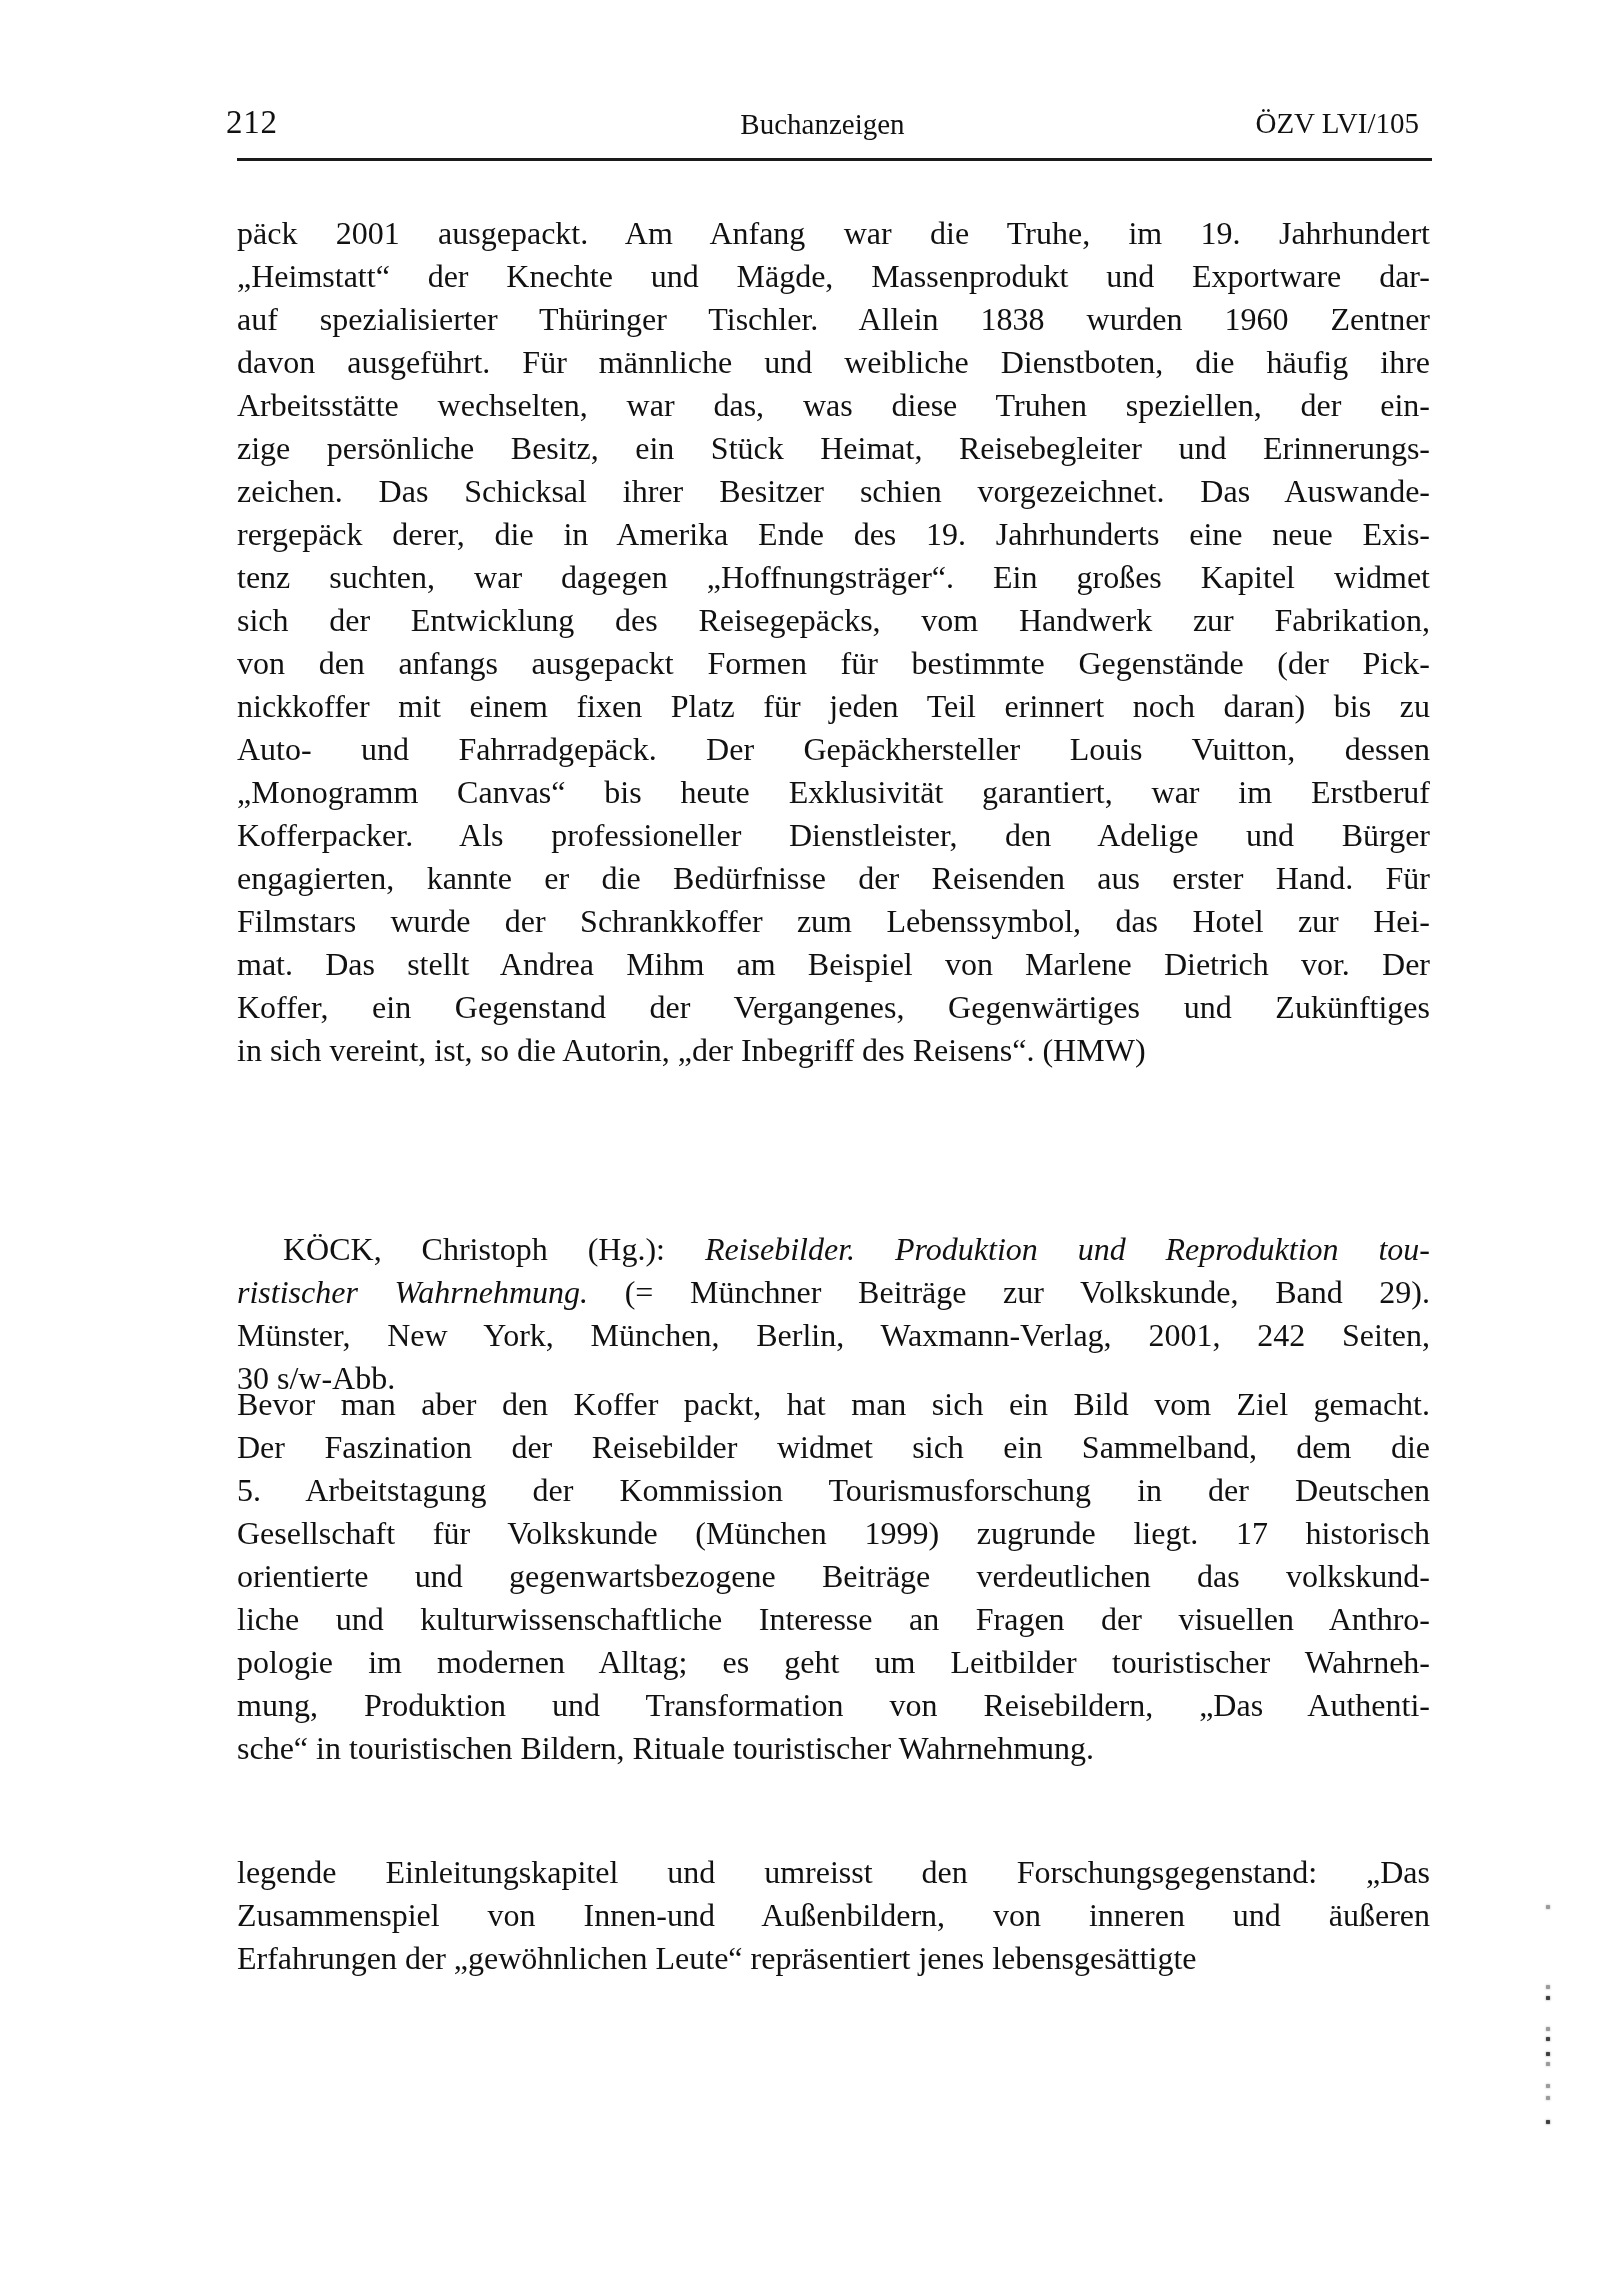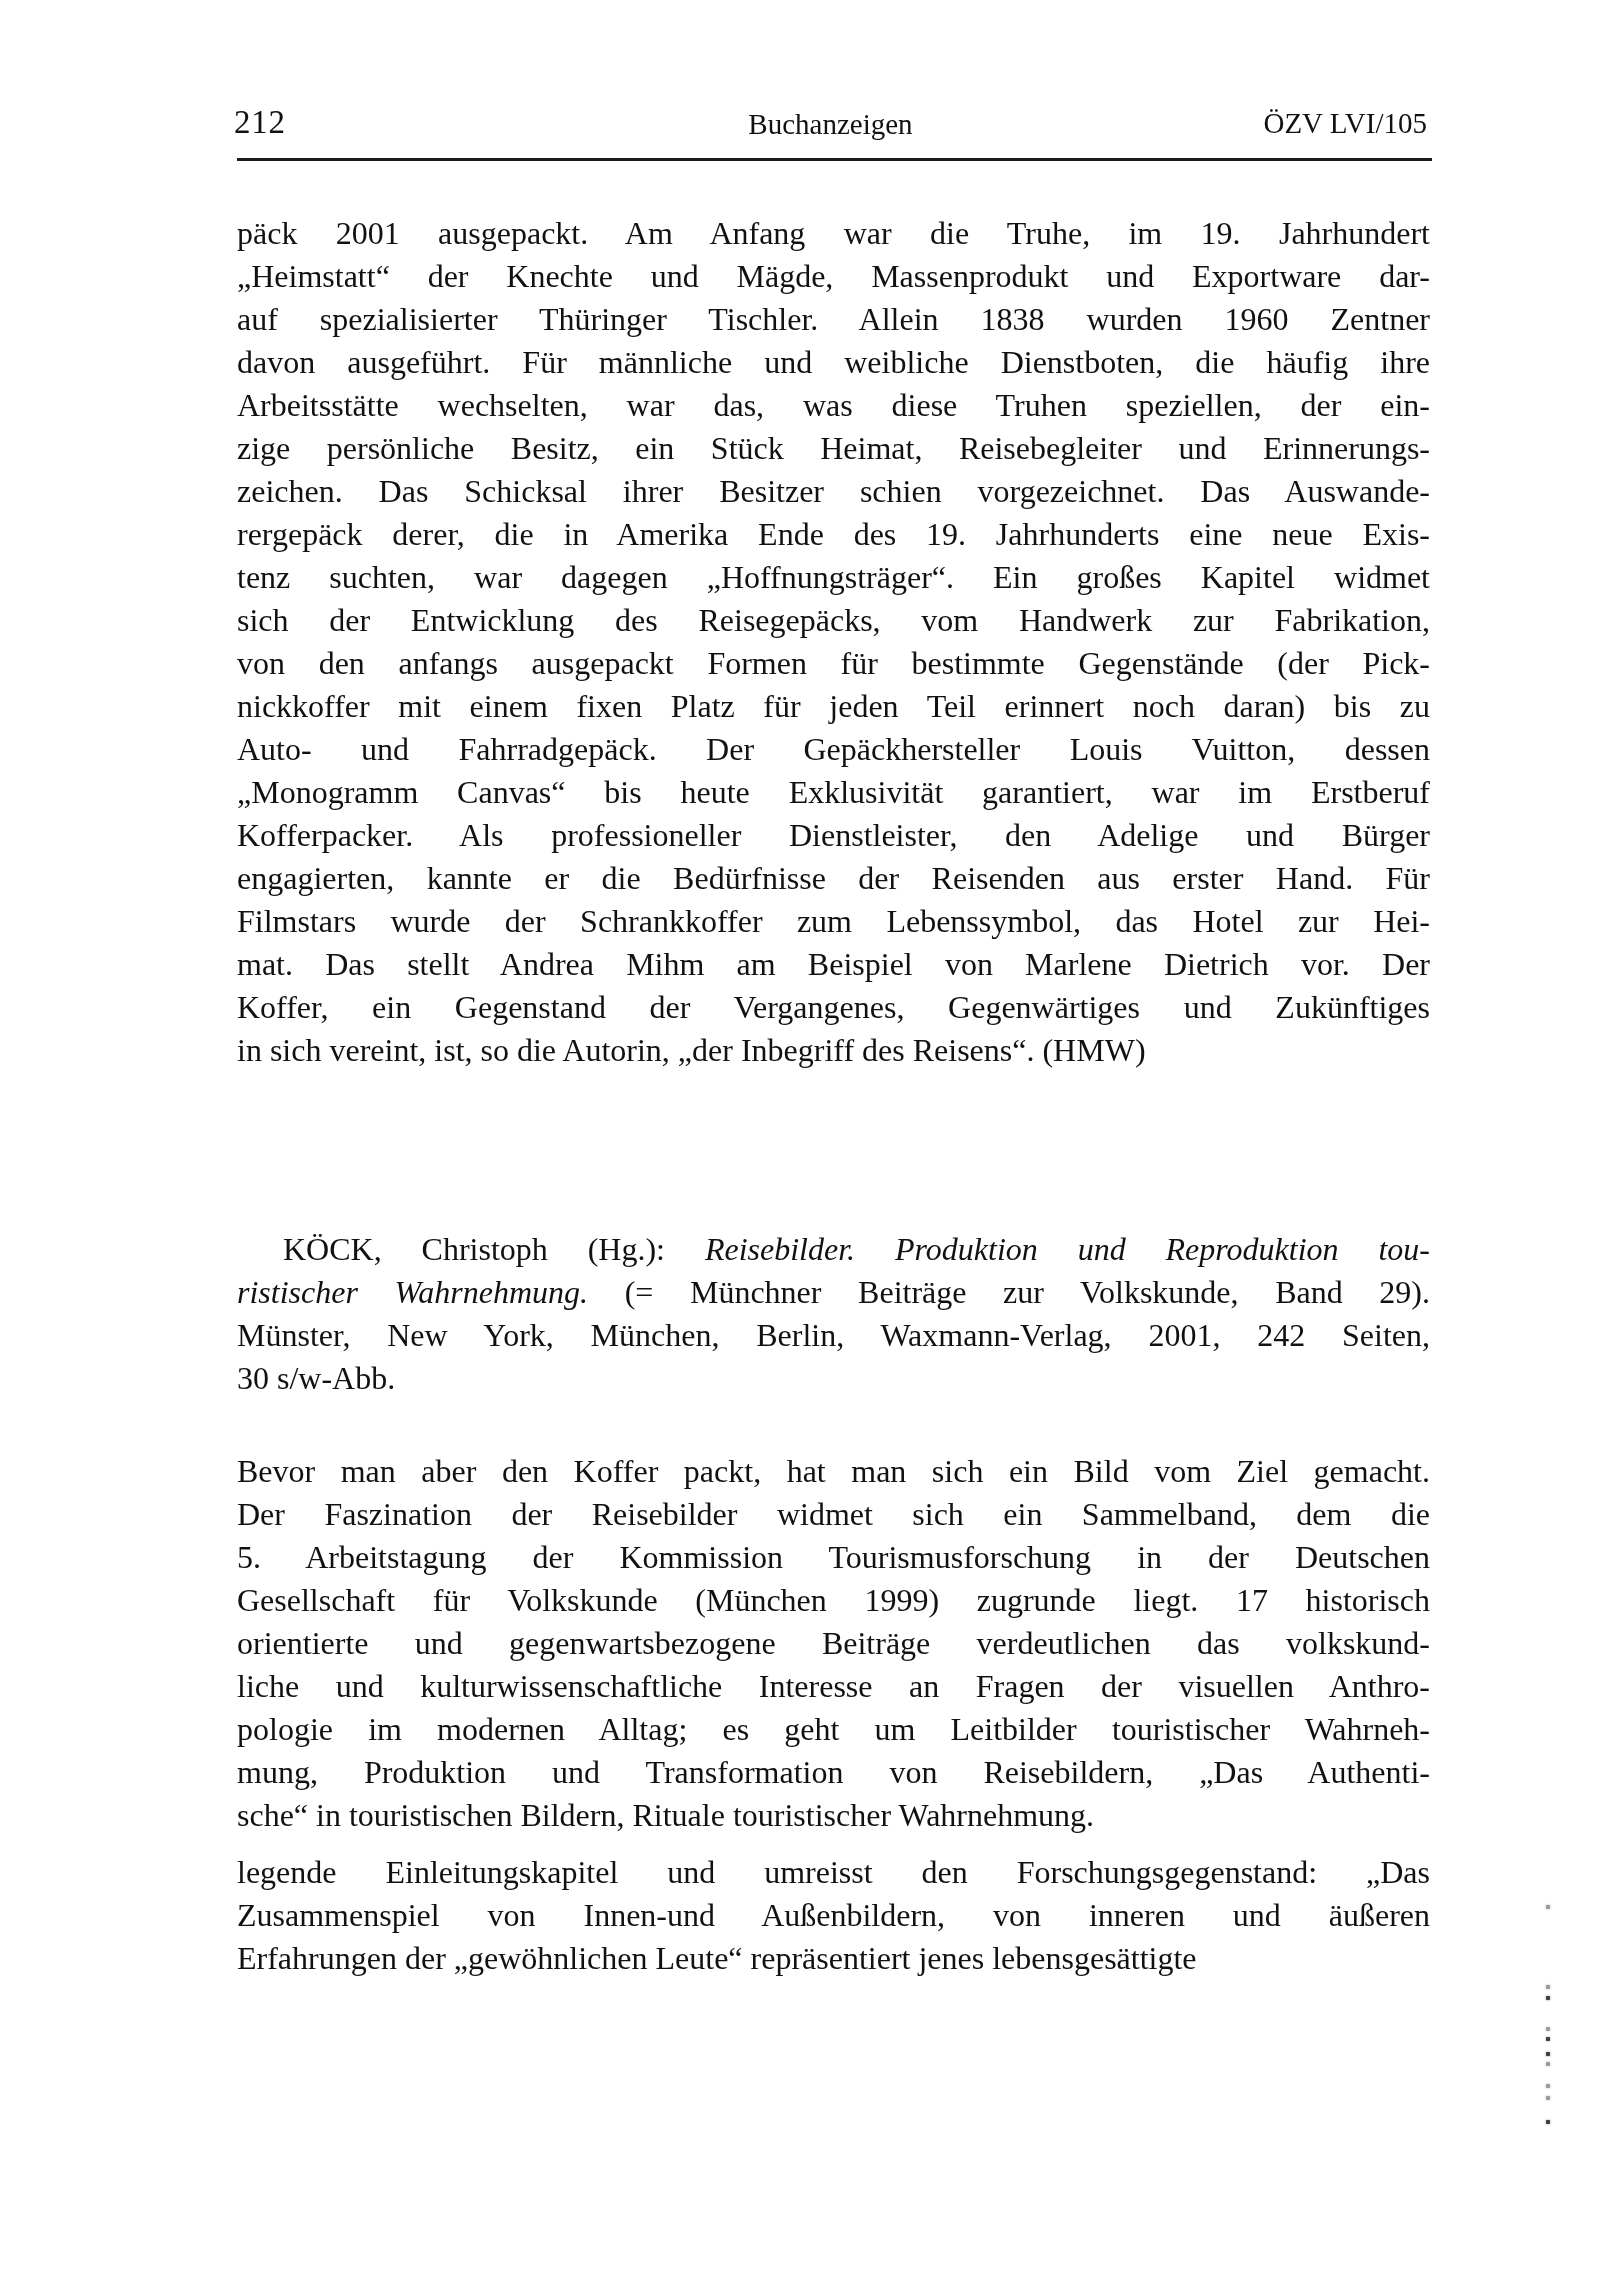--- a/index.html
+++ b/index.html
@@ -6,21 +6,21 @@
   #page{
     position:relative;
     width:1618px;height:2295px;
     background:#ffffff;
     font-family:"Liberation Serif","DejaVu Serif",serif;
     color:#111111;
     overflow:hidden;
   }
   
   #header{
-    position:absolute;left:234px;top:104px;width:1193px;height:40px;
+    position:absolute;left:226px;top:104px;width:1193px;height:40px;
   }
   #page-number{
     position:absolute;left:0;top:0;
     font-size:33px;letter-spacing:0.8px;
   }
   #running-title{
     position:absolute;left:0;top:4px;width:100%;
     text-align:center;font-size:29px;
   }
   #journal-ref{
@@ -31,21 +31,21 @@
     position:absolute;left:237px;top:158px;width:1195px;height:3.2px;
     background:#1b1b1b;
   }
   
   .block{
     position:absolute;left:237px;width:1193px;
     font-size:32px;line-height:43px;
   }
   #block-0{top:212px;}
   #block-1{top:1228px;}
-  #block-2{top:1450px;}
+  #block-2{top:1383px;}
   #block-3{top:1851px;}
   .line{
     text-align:justify;
     text-align-last:justify;
     white-space:normal;
   }
   .line.last{text-align-last:left;}
   .line.indent{text-indent:46px;}
   .line em{font-style:italic;}
   

